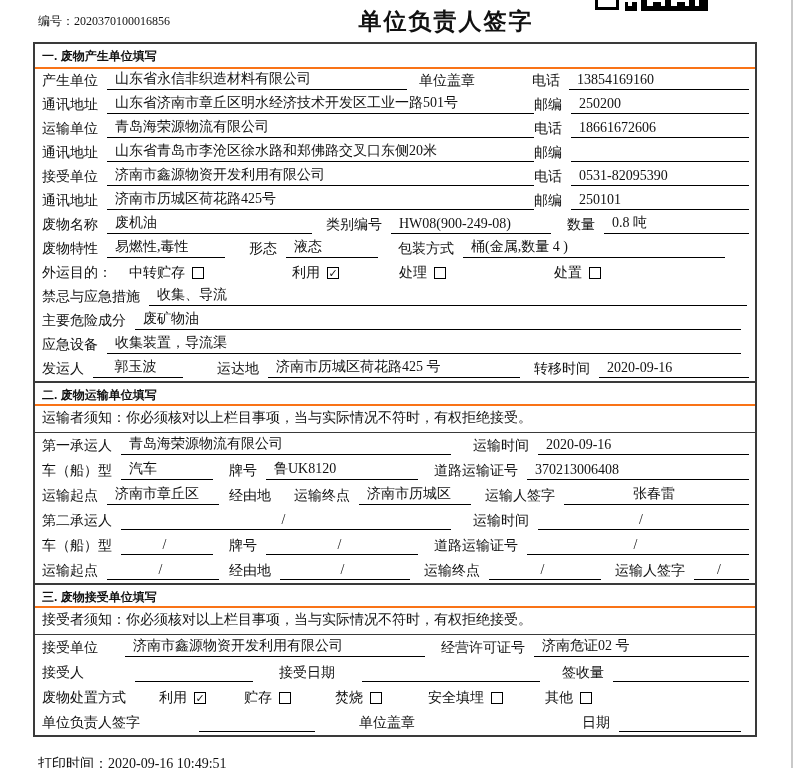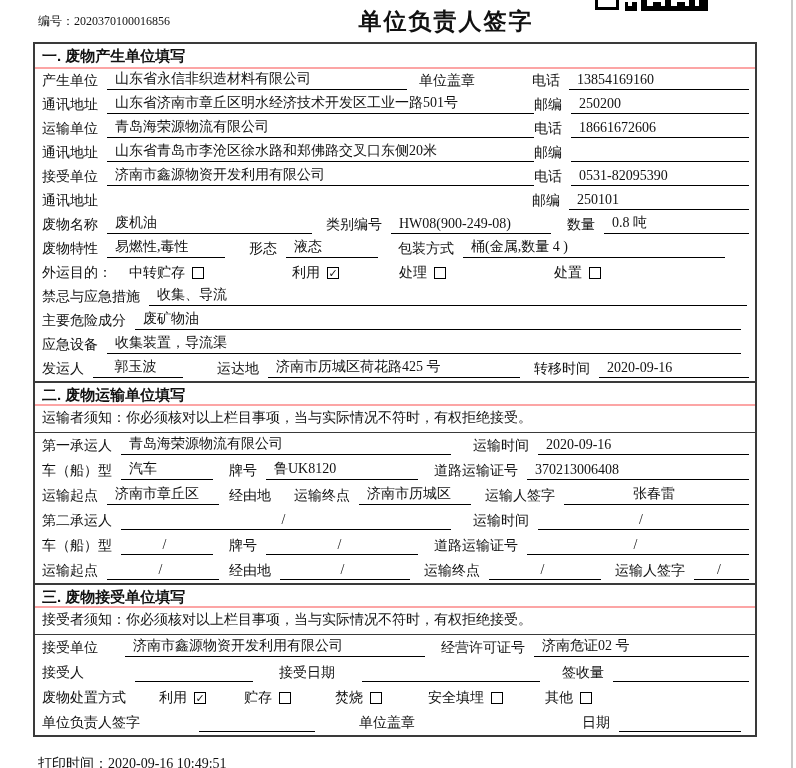--- a/index.html
+++ b/index.html
@@ -6,23 +6,23 @@
   html,body { width:796px; height:768px; overflow:hidden; background:#ffffff;
     font-family:"Liberation Serif","DejaVu Serif",serif; font-size:14px; color:#111; }
   .page { position:relative; width:796px; height:768px; }
   .page-edge { position:absolute; top:0; right:3px; width:2px; height:768px; background:#c9c9c9; }
   .hdr { position:relative; height:40px; }
   .doc-no { position:absolute; left:38px; top:13px; font-size:12px; white-space:nowrap; }
   .doc-title { position:absolute; left:96px; right:0; top:6px; text-align:center;
     font-size:23px; font-weight:bold; font-family:"Liberation Sans","DejaVu Sans",sans-serif; letter-spacing:2px; }
   .stamp-frag { position:absolute; left:595px; top:0; }
   .form { position:absolute; left:33px; top:42px; width:724px; border:2px solid #3a3a3a; background:#fff; }
-  .sec { height:25px; line-height:24px; padding-left:7px; font-weight:bold; font-size:15px;
+  .sec { height:25px; line-height:24px; padding-left:7px; font-weight:bold; font-size:12px;
     font-family:"Liberation Sans","DejaVu Sans",sans-serif;
-    border-top:2px solid #3a3a3a; border-bottom:2px solid #fca5a5; }
+    border-top:2px solid #3a3a3a; border-bottom:2px solid #f97316; }
   .sec.first { border-top:none; }
   .row { display:flex; align-items:flex-end; height:24px; padding:0 6px 3px 7px; }
   .row.h25 { height:25px; }
   .notice { height:27px; padding-bottom:5px; border-bottom:1px solid #3a3a3a; }
   .lb { white-space:nowrap; margin-right:9px;text-align:right; } .mla { margin-left:auto; }
   .u { border-bottom:1px solid #000; white-space:nowrap; padding:0 5px 1px 8px; min-width:24px; overflow:hidden; }
   .u.f1 { flex:1; }
   .u.ctr { text-align:center; padding-left:0; }
   .opt { white-space:nowrap; display:inline-flex; align-items:center; }
   .cb { display:inline-block; width:12px; height:12px; border:1px solid #000; margin-left:7px;
@@ -88,20 +88,21 @@
 
     <div class="row">
       <span class="lb">接受单位</span>
       <span class="u" style="width:432px">济南市鑫源物资开发利用有限公司</span>
       <span class="lb mla">电话</span>
       <span class="u" style="width:180px">0531-82095390</span>
     </div>
 
     <div class="row">
       <span class="lb">通讯地址</span>
+      <span class="u" style="width:432px">济南市历城区荷花路425号</span>
       <span class="lb mla">邮编</span>
       <span class="u" style="width:180px">250101</span>
     </div>
 
     <div class="row">
       <span class="lb">废物名称</span>
       <span class="u" style="width:205px">废机油</span>
       <span class="lb" style="margin-left:14px">类别编号</span>
       <span class="u" style="width:160px">HW08(900-249-08)</span>
       <span class="lb" style="margin-left:16px">数量</span>

